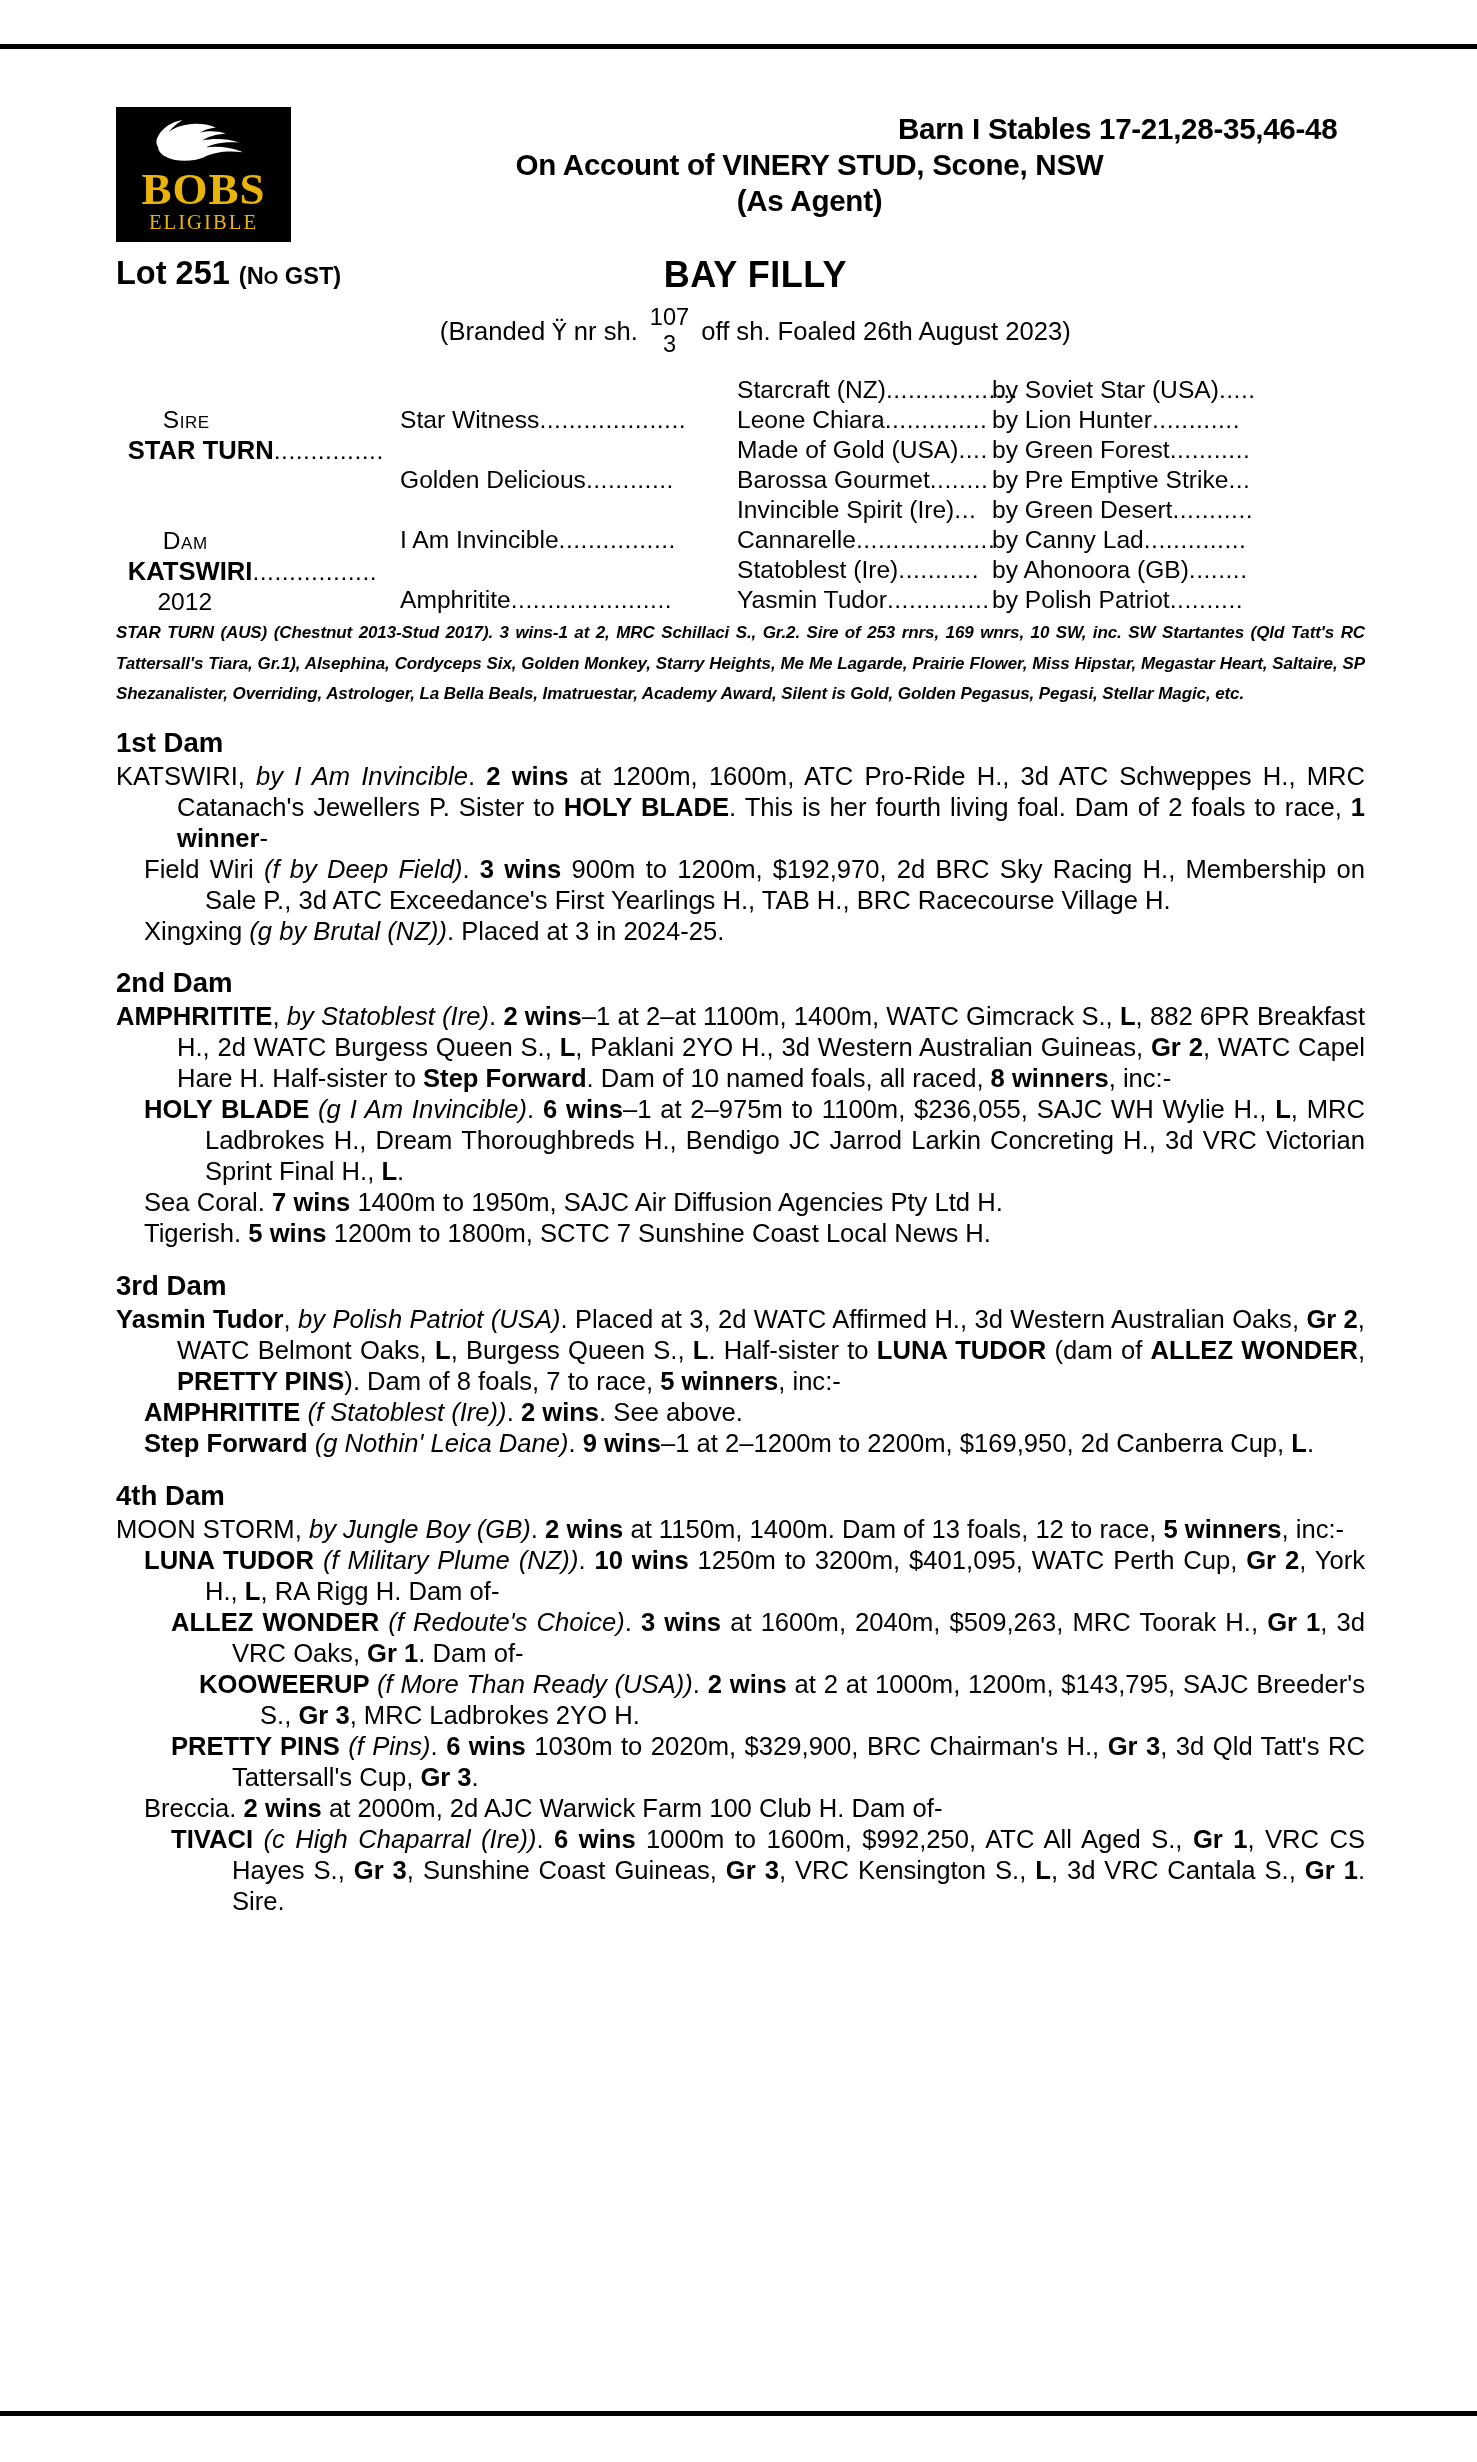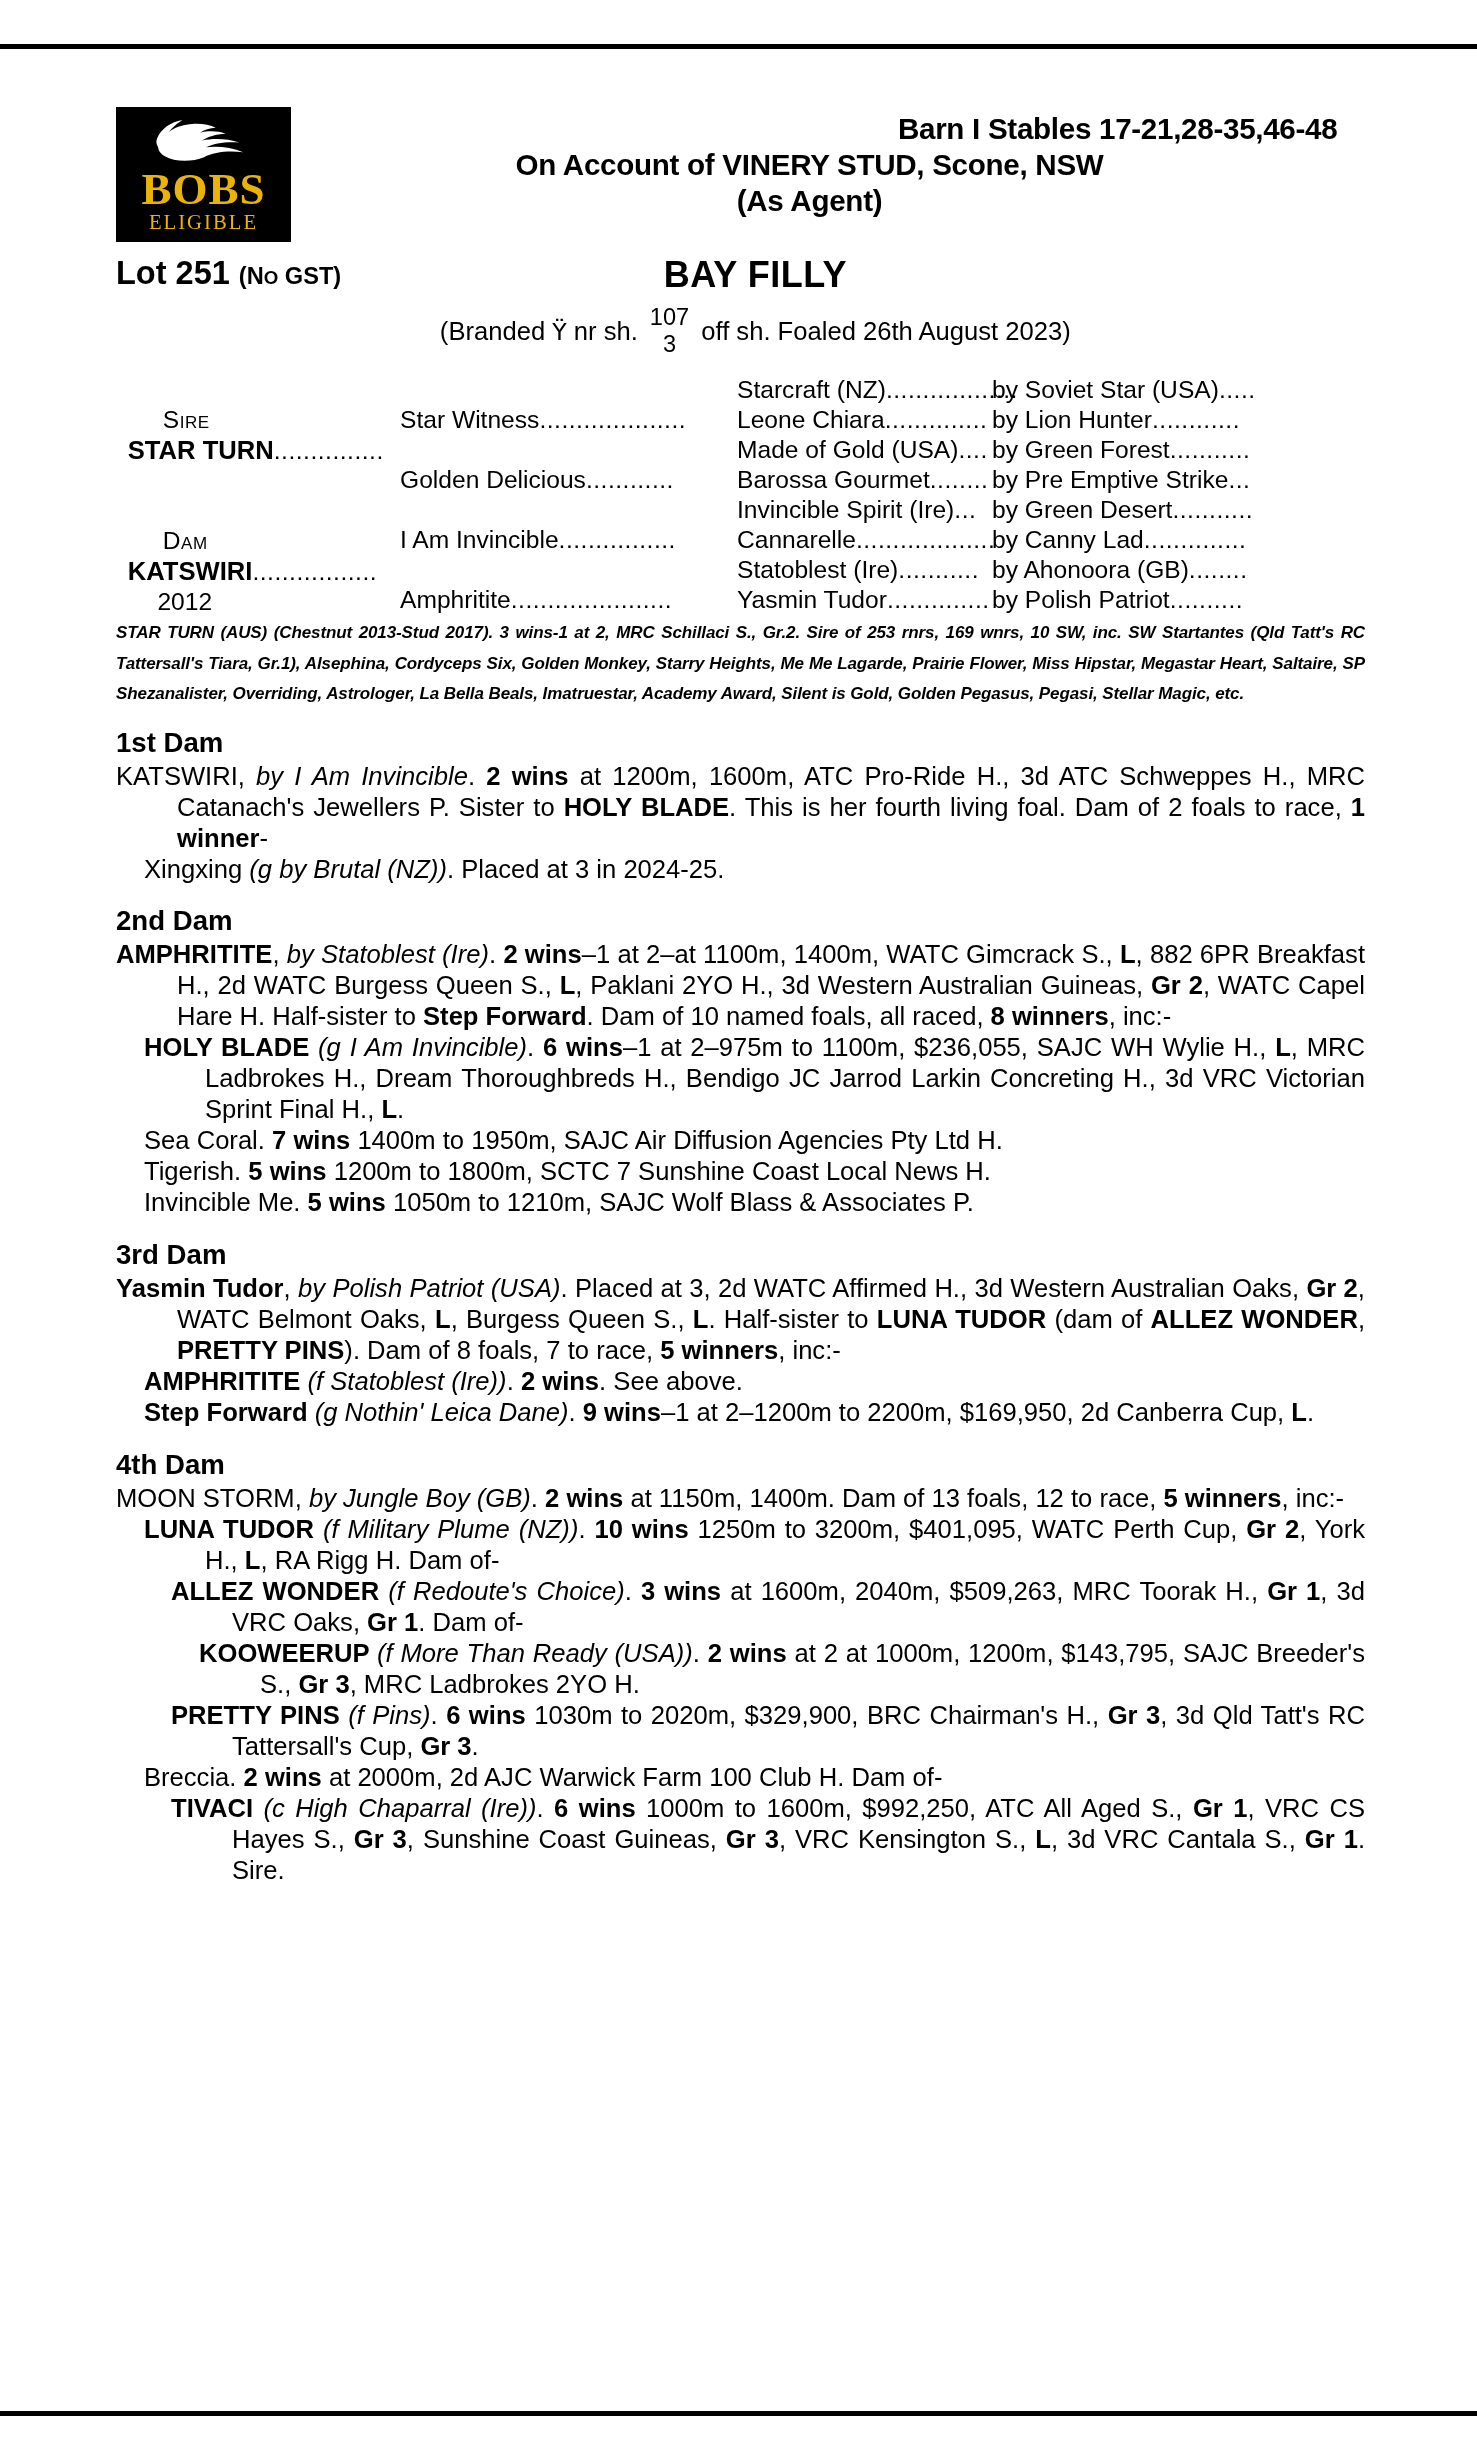--- a/index.html
+++ b/index.html
@@ -312,27 +312,27 @@
         <div class="ped-line"><span>by Ahonoora (GB)</span><span class="dots">........</span></div>
         <div class="ped-line"><span>by Polish Patriot</span><span class="dots">..........</span></div>
       </div>
     </div>
 
     <div class="blurb">STAR TURN (AUS) (Chestnut 2013-Stud 2017). 3 wins-1 at 2, MRC Schillaci S., Gr.2. Sire of 253 rnrs, 169 wnrs, 10 SW, inc. SW Startantes (Qld Tatt's RC Tattersall's Tiara, Gr.1), Alsephina, Cordyceps Six, Golden Monkey, Starry Heights, Me Me Lagarde, Prairie Flower, Miss Hipstar, Megastar Heart, Saltaire, SP Shezanalister, Overriding, Astrologer, La Bella Beals, Imatruestar, Academy Award, Silent is Gold, Golden Pegasus, Pegasi, Stellar Magic, etc.</div>
 
     <div id="dams-container">
         <div class="dam-head first">1st Dam</div>
         <p class="entry hang0"><span>KATSWIRI, </span><i>by I Am Invincible</i><span>. </span><b>2 wins</b><span> at 1200m, 1600m, ATC Pro-Ride H., 3d ATC Schweppes H., MRC Catanach's Jewellers P. Sister to </span><b>HOLY BLADE</b><span>. This is her fourth living foal. Dam of 2 foals to race, </span><b>1 winner</b><span>-</span></p>
+        <p class="entry hang1"><span>Field Wiri </span><i>(f by Deep Field)</i><span>. </span><b>3 wins</b><span> 900m to 1200m, $192,970, 2d BRC Sky Racing H., Membership on Sale P., 3d ATC Exceedance's First Yearlings H., TAB H., BRC Racecourse Village H.</span></p>
         <p class="entry hang1"><span>Xingxing </span><i>(g by Brutal (NZ))</i><span>. Placed at 3 in 2024-25.</span></p>
         <div class="dam-head">2nd Dam</div>
         <p class="entry hang0"><b>AMPHRITITE</b><span>, </span><i>by Statoblest (Ire)</i><span>. </span><b>2 wins</b><span>–1 at 2–at 1100m, 1400m, WATC Gimcrack S., </span><b>L</b><span>, 882 6PR Breakfast H., 2d WATC Burgess Queen S., </span><b>L</b><span>, Paklani 2YO H., 3d Western Australian Guineas, </span><b>Gr 2</b><span>, WATC Capel Hare H. Half-sister to </span><b>Step Forward</b><span>. Dam of 10 named foals, all raced, </span><b>8 winners</b><span>, inc:-</span></p>
         <p class="entry hang1"><b>HOLY BLADE </b><i>(g I Am Invincible)</i><span>. </span><b>6 wins</b><span>–1 at 2–975m to 1100m, $236,055, SAJC WH Wylie H., </span><b>L</b><span>, MRC Ladbrokes H., Dream Thoroughbreds H., Bendigo JC Jarrod Larkin Concreting H., 3d VRC Victorian Sprint Final H., </span><b>L</b><span>.</span></p>
         <p class="entry hang1"><span>Sea Coral. </span><b>7 wins</b><span> 1400m to 1950m, SAJC Air Diffusion Agencies Pty Ltd H.</span></p>
         <p class="entry hang1"><span>Tigerish. </span><b>5 wins</b><span> 1200m to 1800m, SCTC 7 Sunshine Coast Local News H.</span></p>
-        <p class="entry hang1"><span>Invincible Me. </span><b>5 wins</b><span> 1050m to 1210m, SAJC Wolf Blass &amp; Associates P.</span></p>
         <div class="dam-head">3rd Dam</div>
         <p class="entry hang0"><b>Yasmin Tudor</b><span>, </span><i>by Polish Patriot (USA)</i><span>. Placed at 3, 2d WATC Affirmed H., 3d Western Australian Oaks, </span><b>Gr 2</b><span>, WATC Belmont Oaks, </span><b>L</b><span>, Burgess Queen S., </span><b>L</b><span>. Half-sister to </span><b>LUNA TUDOR</b><span> (dam of </span><b>ALLEZ WONDER</b><span>, </span><b>PRETTY PINS</b><span>). Dam of 8 foals, 7 to race, </span><b>5 winners</b><span>, inc:-</span></p>
         <p class="entry hang1"><b>AMPHRITITE </b><i>(f Statoblest (Ire))</i><span>. </span><b>2 wins</b><span>. See above.</span></p>
         <p class="entry hang1"><b>Step Forward </b><i>(g Nothin' Leica Dane)</i><span>. </span><b>9 wins</b><span>–1 at 2–1200m to 2200m, $169,950, 2d Canberra Cup, </span><b>L</b><span>.</span></p>
         <div class="dam-head">4th Dam</div>
         <p class="entry hang0"><span>MOON STORM, </span><i>by Jungle Boy (GB)</i><span>. </span><b>2 wins</b><span> at 1150m, 1400m. Dam of 13 foals, 12 to race, </span><b>5 winners</b><span>, inc:-</span></p>
         <p class="entry hang1"><b>LUNA TUDOR </b><i>(f Military Plume (NZ))</i><span>. </span><b>10 wins</b><span> 1250m to 3200m, $401,095, WATC Perth Cup, </span><b>Gr 2</b><span>, York H., </span><b>L</b><span>, RA Rigg H. Dam of-</span></p>
         <p class="entry hang2"><b>ALLEZ WONDER </b><i>(f Redoute's Choice)</i><span>. </span><b>3 wins</b><span> at 1600m, 2040m, $509,263, MRC Toorak H., </span><b>Gr 1</b><span>, 3d VRC Oaks, </span><b>Gr 1</b><span>. Dam of-</span></p>
         <p class="entry hang3"><b>KOOWEERUP </b><i>(f More Than Ready (USA))</i><span>. </span><b>2 wins</b><span> at 2 at 1000m, 1200m, $143,795, SAJC Breeder's S., </span><b>Gr 3</b><span>, MRC Ladbrokes 2YO H.</span></p>
         <p class="entry hang2"><b>PRETTY PINS </b><i>(f Pins)</i><span>. </span><b>6 wins</b><span> 1030m to 2020m, $329,900, BRC Chairman's H., </span><b>Gr 3</b><span>, 3d Qld Tatt's RC Tattersall's Cup, </span><b>Gr 3</b><span>.</span></p>

